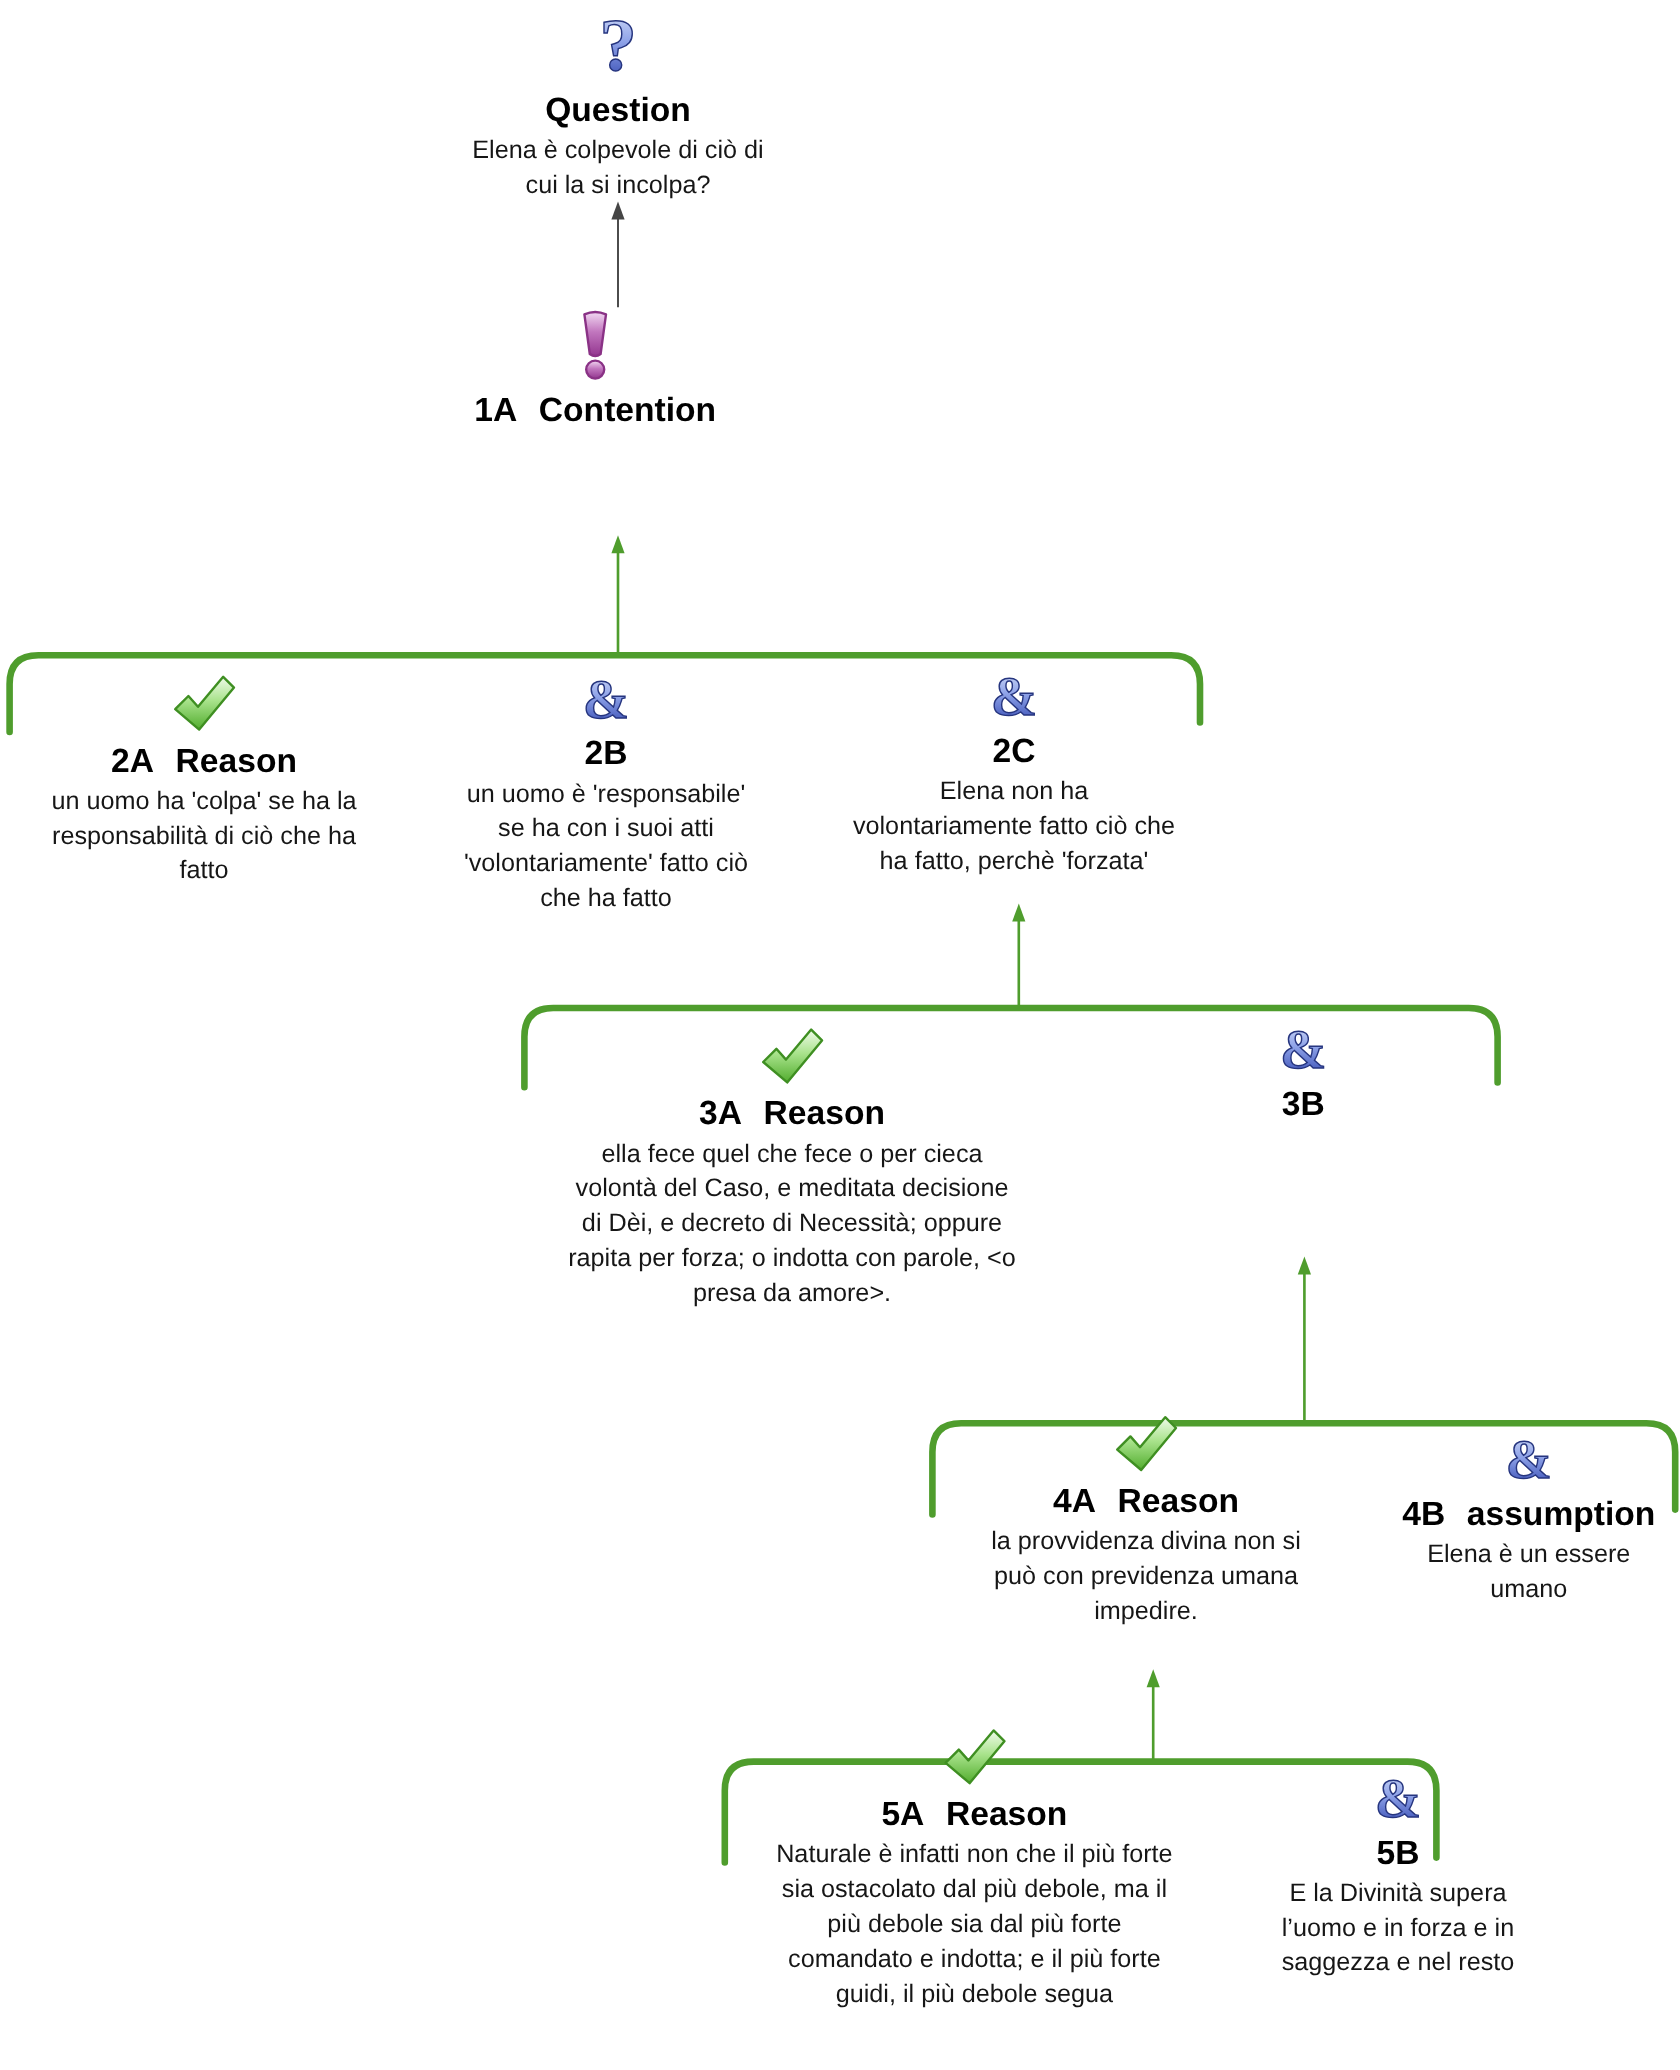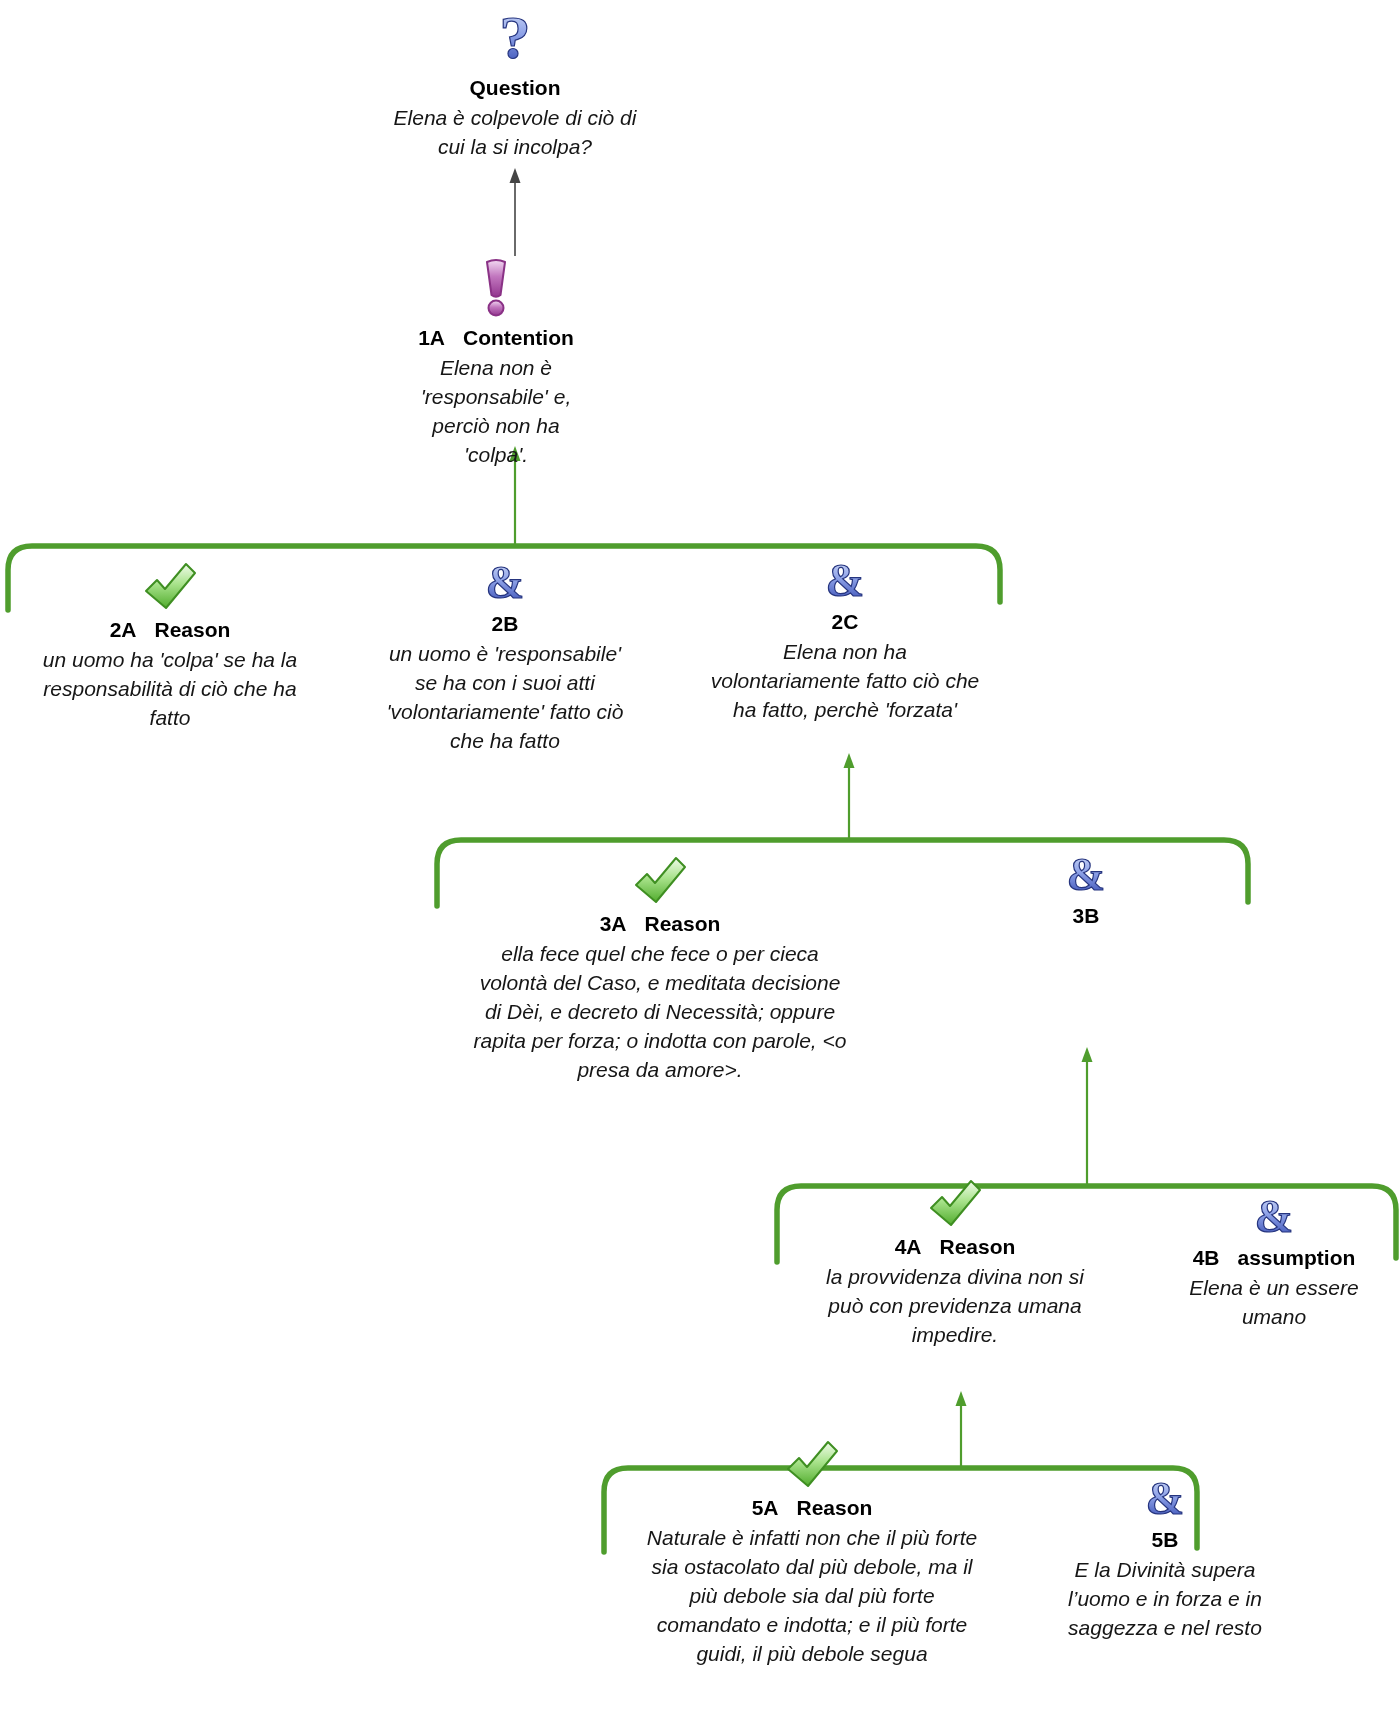--- a/index.html
+++ b/index.html
@@ -6,24 +6,24 @@
   .canvas {
     position:relative; width:1400px; height:1725px; background:#ffffff;
     font-family:"Liberation Sans", sans-serif; overflow:hidden;
   }
   svg.overlay { position:absolute; left:0; top:0; z-index:1; }
   .node {
     position:absolute; display:flex; flex-direction:column; align-items:center;
     text-align:center; z-index:2;
   }
   .node .icon { display:block; line-height:0; }
-  .node .label { font-weight:bold; font-size:21px; color:#000; margin-top:8px; white-space:nowrap; }
+  .node .label { font-weight:bold; font-size:28px; color:#000; margin-top:8px; white-space:nowrap; }
   .node .label .kind { margin-left:18px; }
   .node .text {
-    font-size:21px; line-height:29px; color:#161616; white-space:pre-line; margin-top:3px;font-style:italic;
+    font-size:21px; line-height:29px; color:#161616; white-space:pre-line; margin-top:3px;
   }
 </style>
 </head>
 <body>
 
 <div class="canvas">
 
   <svg class="overlay" width="1400" height="1725" viewBox="0 0 1400 1725">
     <defs>
       <linearGradient id="gradGreen" x1="0" y1="0" x2="0" y2="1">
@@ -89,24 +89,20 @@
   <div class="node" style="left:366px; top:258px; width:260px;">
     <span class="icon">
       <svg width="36" height="60" viewBox="0 0 36 60">
         <path d="M9 4 Q18 0 27 4 L22.5 37 Q18 40.5 13.5 37 Z" fill="url(#gradPurple)" stroke="#8a3286" stroke-width="2" stroke-linejoin="round"></path>
         <circle cx="18" cy="50" r="7.5" fill="url(#gradPurple)" stroke="#8a3286" stroke-width="2"></circle>
       </svg>
     </span>
     <div class="label">
       <span>1A</span><span class="kind">Contention</span>
     </div>
-    <div class="text">Elena non è
-'responsabile' e,
-perciò non ha
-'colpa'.</div>
   </div>
 
   <div class="node" style="left:10px; top:562px; width:320px;">
     <span class="icon">
       <svg width="56" height="48" viewBox="0 0 56 48">
         <path d="M4 29 L15 18 L23 27 L44 2 L53 11 L24 46 Z" fill="url(#gradGreen)" stroke="#3f8f22" stroke-width="2" stroke-linejoin="round"></path>
       </svg>
     </span>
     <div class="label">
       <span>2A</span><span class="kind">Reason</span>

